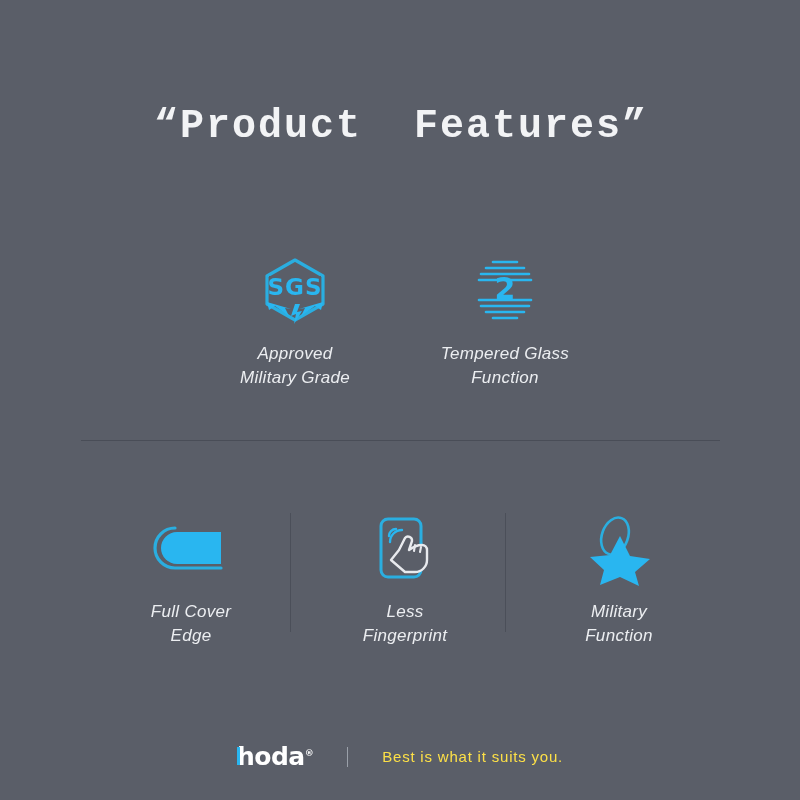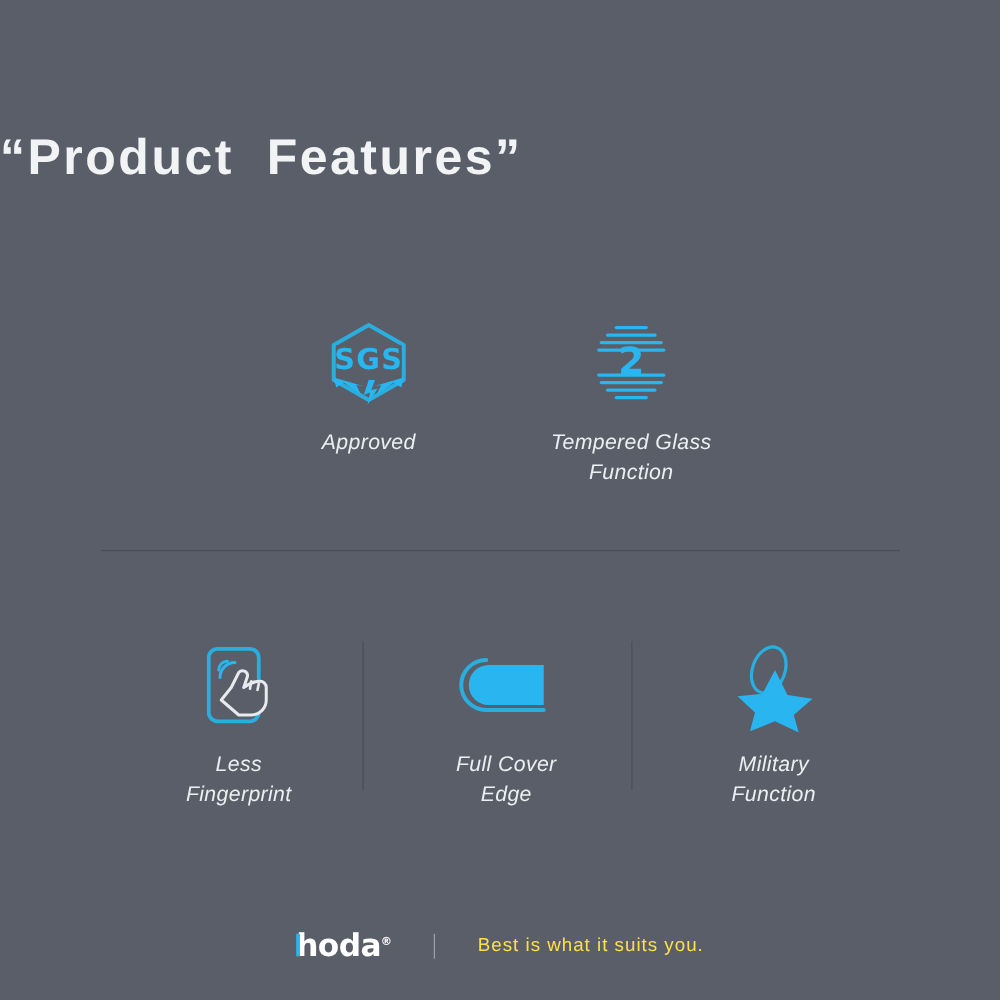--- a/index.html
+++ b/index.html
@@ -22,22 +22,22 @@
     width: 800px;
     height: 800px;
   }
 
   
   .title {
     position: absolute;
     top: 104px;
     left: 0;
     width: 648px;
-    text-align: left;
-    font-family: Liberation Sans, sans-serif;
+    text-align: right;
+    font-family: Liberation Mono, monospace;
     font-size: 40px;
     font-weight: 700;
     color: #f2f3f5;
     letter-spacing: 2px;
     white-space: pre;
   }
 
   
   .top-row {
     position: absolute;
@@ -178,20 +178,21 @@
           <rect x="14" y="22" width="52" height="22" fill="#5a5e68"></rect>
           <text x="40" y="41" text-anchor="middle" font-family="DejaVu Sans, sans-serif" font-size="23" font-weight="700" fill="#29b6f0" letter-spacing="1">SGS</text>
 
           <path d="M12 48 L14 56 L20 52 L34 62 L30 54 L36 55 Z" fill="#29b6f0"></path>
           <path d="M68 48 L66 56 L60 52 L46 62 L50 54 L44 55 Z" fill="#29b6f0"></path>
           <path d="M40 50 L36 62 L41 60 L39 70 L47 57 L42 58 L45 50 Z" fill="#29b6f0"></path>
         </svg>
       </div>
       <div class="feature-label">
         <span>Approved</span>
+        <span class="l2">Military Grade</span>
       </div>
     </div>
 
     <div class="top-feature">
       <div class="icon-box">
         <svg width="72" height="72" viewBox="0 0 72 72">
           <g stroke="#29b6f0" stroke-linecap="round" fill="none">
             <path d="M24 8 H48" stroke-width="2.6"></path>
             <path d="M17 14 H55" stroke-width="2.6"></path>
             <path d="M12 20 H60" stroke-width="2.6"></path>
@@ -208,20 +209,33 @@
         <span>Tempered Glass</span>
         <span class="l2">Function</span>
       </div>
     </div>
 
   </div>
 
   <div class="h-divider"></div>
 
   <div class="bottom-row">
+
+    <div class="bottom-feature">
+      <div class="icon-box">
+        <svg width="80" height="62" viewBox="0 0 80 62">
+          <path d="M26 14 L70 14 L70 46 L26 46 a16 16 0 0 1 0 -32 z" fill="#29b6f0"></path>
+          <path d="M24 10 a20 20 0 0 0 0 40 L70 50" fill="none" stroke="#2aaee0" stroke-width="3.2" stroke-linecap="round"></path>
+        </svg>
+      </div>
+      <div class="feature-label">
+        <span>Full Cover</span>
+        <span class="l2">Edge</span>
+      </div>
+    </div>
 
     <div class="bottom-feature">
       <div class="icon-box">
         <svg width="72" height="70" viewBox="0 0 72 70">
           <rect x="12" y="5" width="40" height="58" rx="7" fill="none" stroke="#2aaee0" stroke-width="3"></rect>
           <g stroke="#29b6f0" stroke-width="2.4" fill="none" stroke-linecap="round">
             <path d="M20 22 a7 7 0 0 1 7 -7"></path>
             <path d="M21 28 a12 12 0 0 1 12 -12"></path>
           </g>
           <path d="M30 36 l6 -12 a4 4 0 0 1 7 3 l-3 9
@@ -234,33 +248,20 @@
         </svg>
       </div>
       <div class="feature-label">
         <span>Less</span>
         <span class="l2">Fingerprint</span>
       </div>
     </div>
 
     <div class="bottom-feature">
       <div class="icon-box">
-        <svg width="80" height="62" viewBox="0 0 80 62">
-          <path d="M26 14 L70 14 L70 46 L26 46 a16 16 0 0 1 0 -32 z" fill="#29b6f0"></path>
-          <path d="M24 10 a20 20 0 0 0 0 40 L70 50" fill="none" stroke="#2aaee0" stroke-width="3.2" stroke-linecap="round"></path>
-        </svg>
-      </div>
-      <div class="feature-label">
-        <span>Full Cover</span>
-        <span class="l2">Edge</span>
-      </div>
-    </div>
-
-    <div class="bottom-feature">
-      <div class="icon-box">
         <svg width="66" height="74" viewBox="0 0 66 74">
           <ellipse cx="29" cy="24" rx="13" ry="19" transform="rotate(20 29 24)" fill="none" stroke="#2aaee0" stroke-width="2.6"></ellipse>
           <path d="M34 24 L44 44 L64 47 L49 60 L53 74 L34 65 L14 73 L18 58 L4 45 L24 43 Z" fill="#29b6f0"></path>
         </svg>
       </div>
       <div class="feature-label">
         <span>Military</span>
         <span class="l2">Function</span>
       </div>
     </div>

